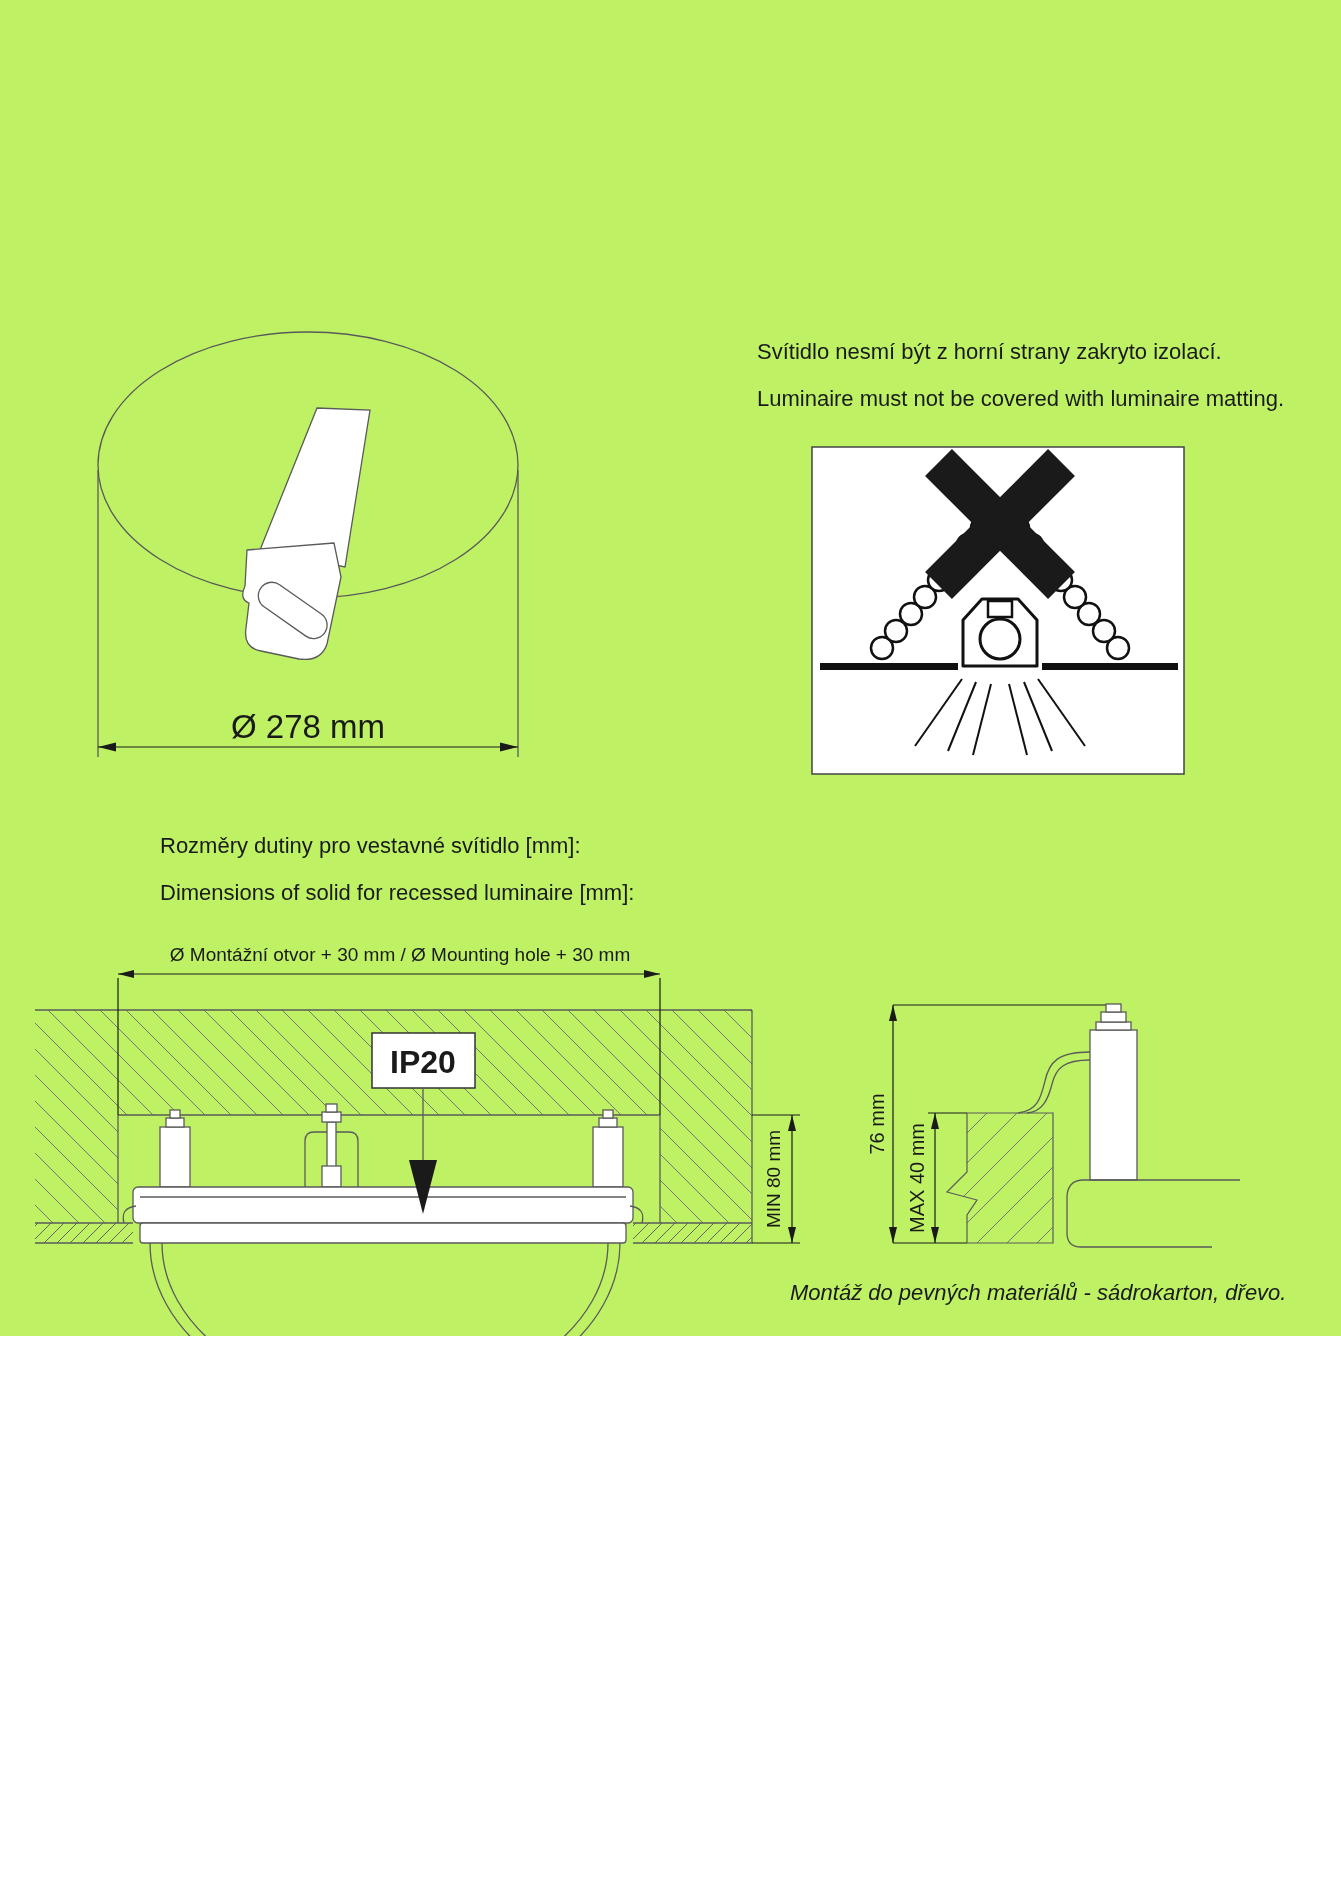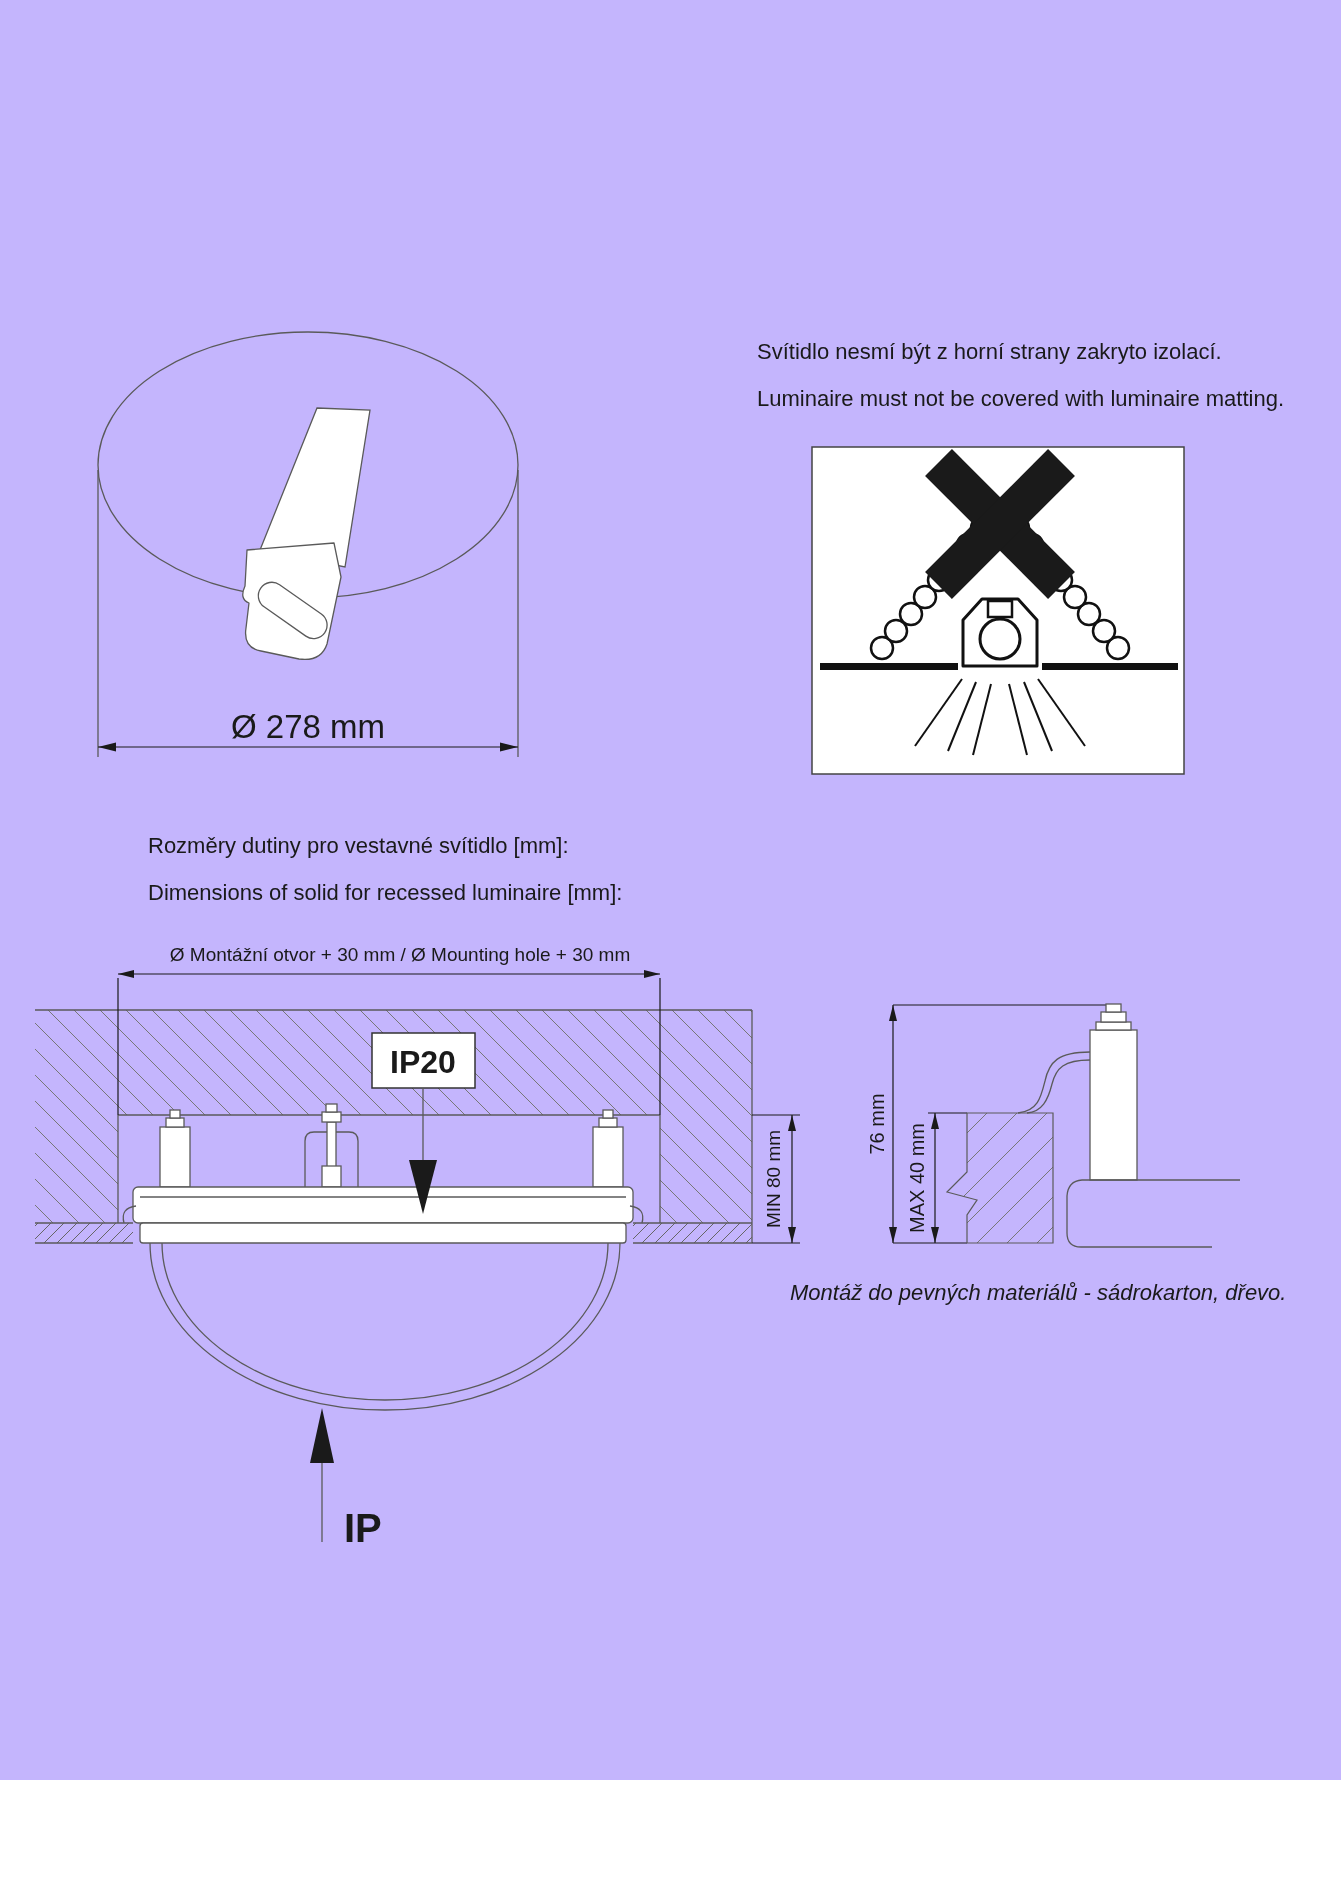--- a/index.html
+++ b/index.html
@@ -1,16 +1,16 @@
 <!DOCTYPE html>
 <html><head>
 <meta charset="utf-8">
 <style>
   html,body{margin:0;padding:0;background:#ffffff;}
-  #page{position:relative;width:1341px;height:1780px;background:#c4b5fd;overflow:hidden;
+  #page{position:relative;width:1341px;height:1336px;background:#bef264;overflow:hidden;
         font-family:"Liberation Sans", sans-serif;color:#1a1a1a;}
   .note{position:absolute;font-size:22px;line-height:47px;color:#1a1a1a;white-space:nowrap;}
   .note div{white-space:nowrap;}
   svg{position:absolute;overflow:visible;}
   svg text{font-family:"Liberation Sans", sans-serif;fill:#1a1a1a;}
   .thin{stroke:#5a5a5a;stroke-width:1.3;fill:none;}
   .thinw{stroke:#5a5a5a;stroke-width:1.3;fill:#ffffff;}
   .dim{stroke:#1a1a1a;stroke-width:1.2;fill:none;}
   .arrow{fill:#1a1a1a;stroke:none;}
 </style>
@@ -81,21 +81,21 @@
     <g stroke="#111111" stroke-width="2">
       <line x1="962" y1="679" x2="915" y2="746"></line>
         <line x1="976" y1="682" x2="948" y2="751"></line>
       <line x1="991" y1="684" x2="973" y2="755"></line>
         <line x1="1009" y1="684" x2="1027" y2="755"></line>
       <line x1="1024" y1="682" x2="1052" y2="751"></line>
         <line x1="1038" y1="679" x2="1085" y2="746"></line>
     </g>
   </svg>
 
-  <div class="note" style="left:148px;top:822px;">
+  <div class="note" style="left:160px;top:822px;">
     <div>Rozměry dutiny pro vestavné svítidlo [mm]:</div>
     <div>Dimensions of solid for recessed luminaire [mm]:</div>
   </div>
 
   <svg style="left:30px;top:935px;" width="790" height="625" viewBox="30 935 790 625">
     <defs>
       <pattern id="hatchB" width="26" height="26" patternUnits="userSpaceOnUse">
         <line x1="0" y1="0" x2="26" y2="26" stroke="#777777" stroke-width="1"></line>
       </pattern>
       <pattern id="hatchF" width="13" height="13" patternUnits="userSpaceOnUse">

